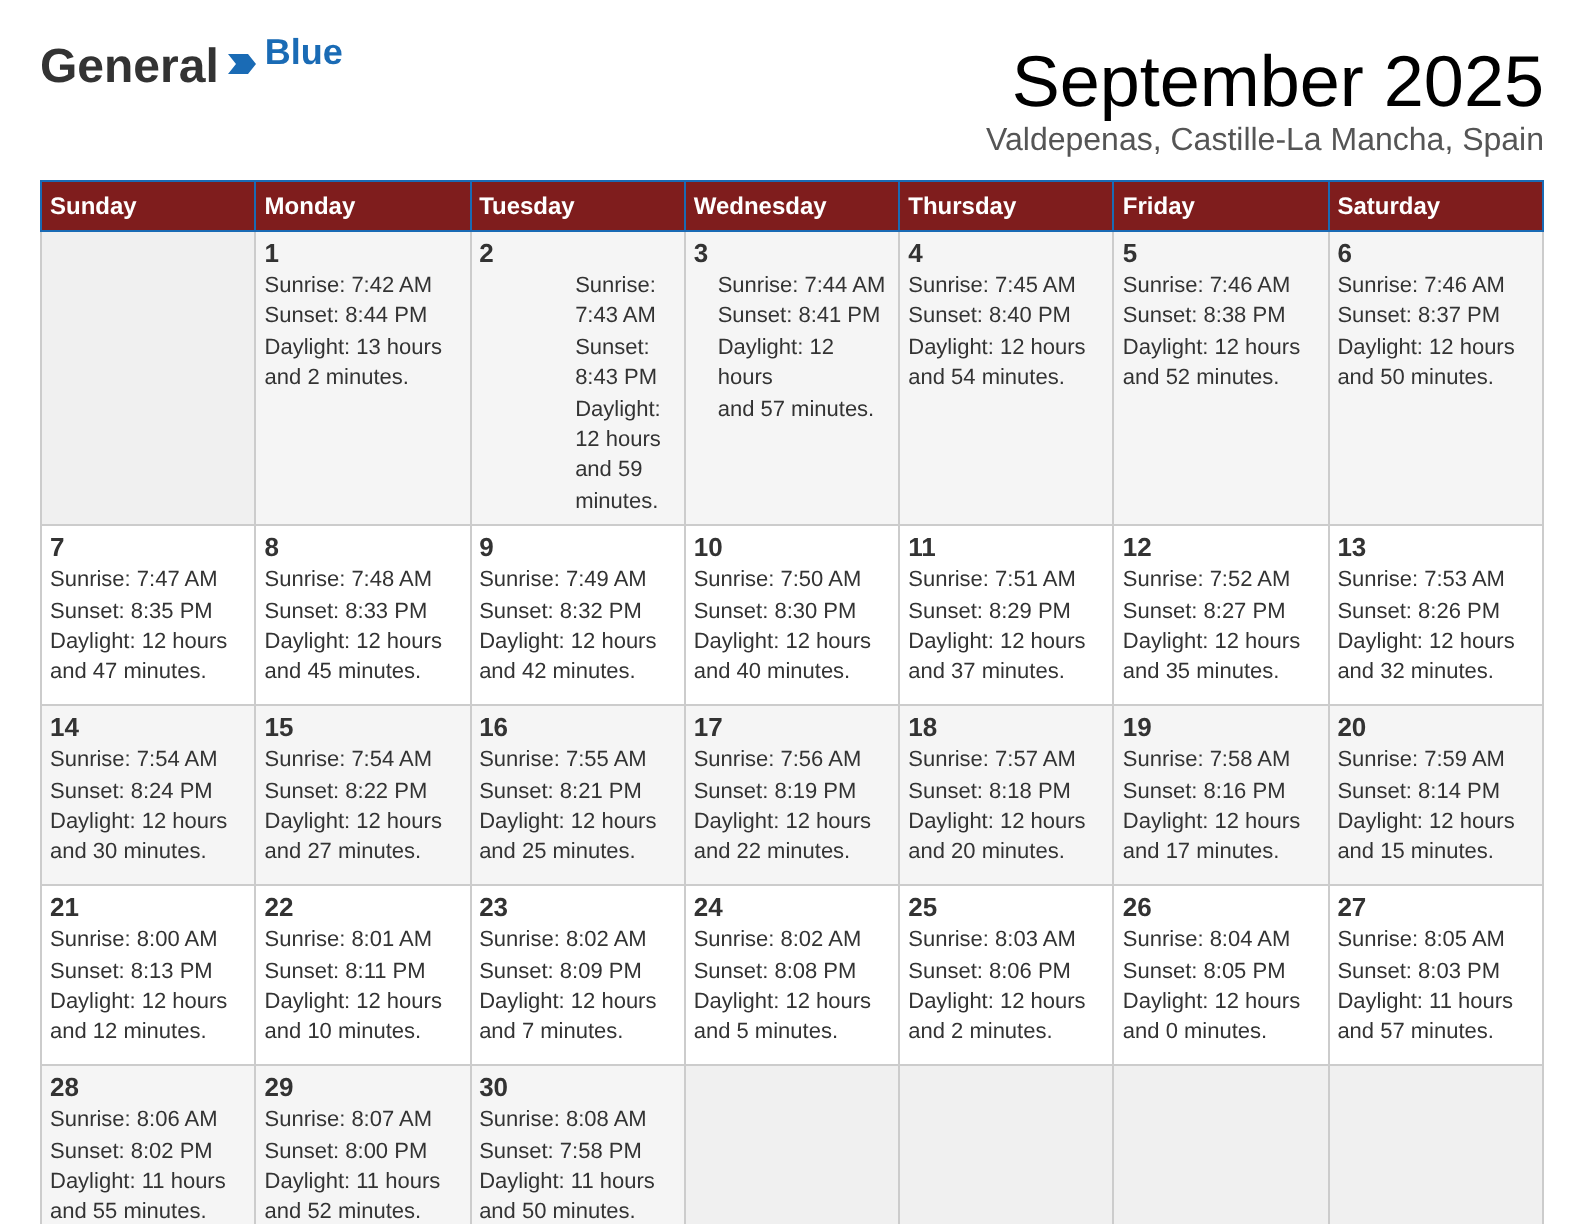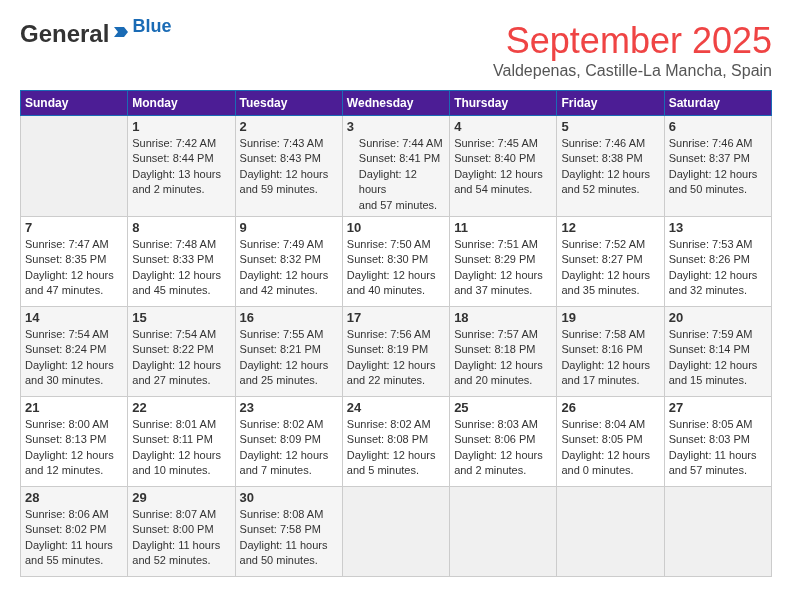--- a/index.html
+++ b/index.html
@@ -18,34 +18,34 @@
     }
     .logo {
       display: flex;
       align-items: flex-start;
     }
     .title-area {
       text-align: right;
     }
     .month-title {
       font-size: 36px;
-      color: #ef4444;
+      color: #000000;
       font-weight: normal;
     }
     .location {
       font-size: 16px;
       color: #555;
     }
     .calendar {
       width: 100%;
       border-collapse: collapse;
       font-size: 10.5px;
     }
     .calendar thead th {
-      background: #4c1d95;
+      background: #7f1d1d;
       color: #fff;
       padding: 5px 4px;
       text-align: left;
       font-size: 12px;
       font-weight: bold;
       border: 1px solid #1a6bb5;
     }
     .calendar tbody td {
       border: 1px solid #ccc;
       vertical-align: top;
@@ -113,21 +113,21 @@
         <td class="empty"></td>
         <td>
           <span class="day-num">1</span>
           <div class="day-info" style="white-space: pre-line;">Sunrise: 7:42 AM
 Sunset: 8:44 PM
 Daylight: 13 hours
 and 2 minutes.</div>
         </td>
         <td>
           <span class="day-num">2</span>
-          <div class="day-info" style="white-space: pre-line;">Sunrise: 7:43 AM
+          <div class="day-info" style="white-space: pre-line; margin-left: 48px;">Sunrise: 7:43 AM
 Sunset: 8:43 PM
 Daylight: 12 hours
 and 59 minutes.</div>
         </td>
         <td>
           <span class="day-num">3</span>
           <div class="day-info" style="white-space: pre-line; margin-left: 12px;">Sunrise: 7:44 AM
 Sunset: 8:41 PM
 Daylight: 12 hours
 and 57 minutes.</div>

